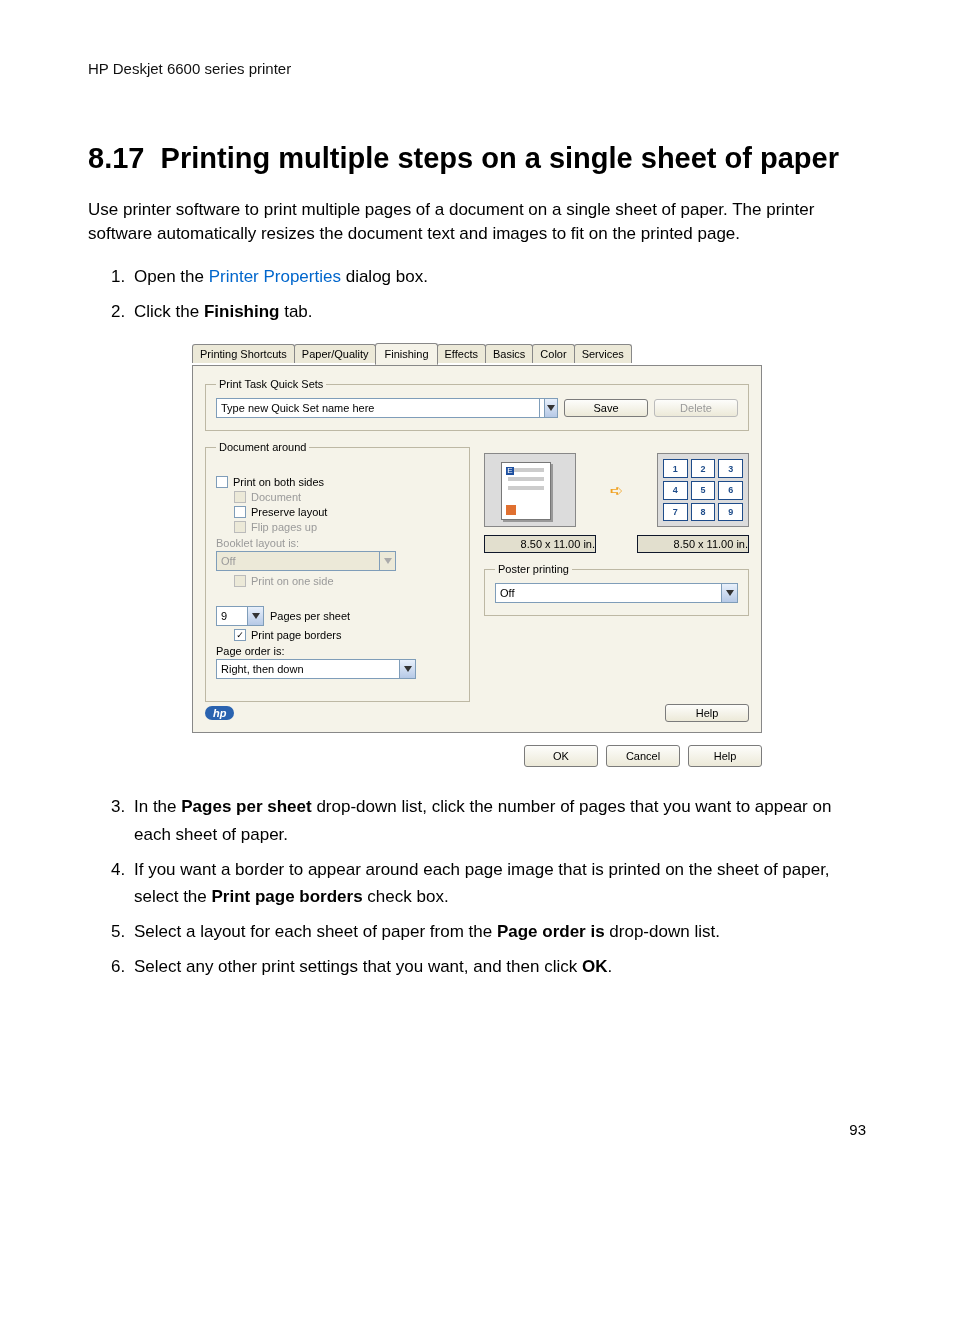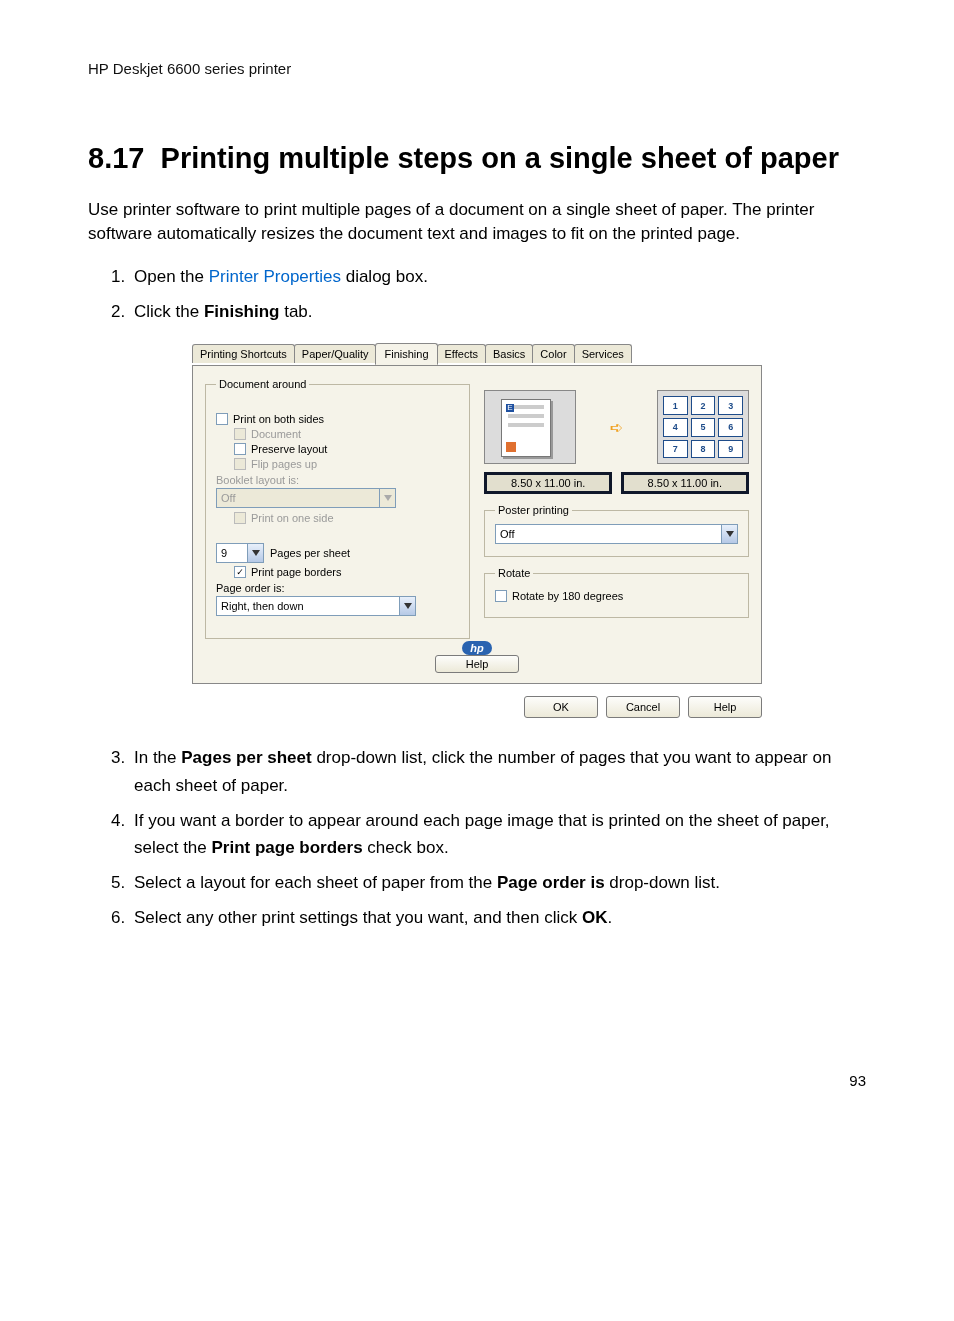--- a/index.html
+++ b/index.html
@@ -145,39 +145,39 @@
     display:grid; grid-template-columns:repeat(3,1fr); grid-template-rows:repeat(3,1fr); gap:3px;
   }
   .thumb-grid .cell {
     background:#fff; border:1px solid #1e4c8a;
     display:flex; align-items:center; justify-content:center;
     font-size:9px; color:#1e4c8a; font-weight:bold;
   }
   .arrow-icon { font-size:16px; color:#f0a020; }
   .dim-label {
     background:#e2dfce;
-    border:3px solid #0f172a;
-    padding:2px 24px;
+    border:1px solid #0f172a;
+    padding:2px 0;
     font-size:11px;
     display:inline-block;
     min-width:112px;
     text-align:right;
   }
   .preview-row { display:flex; align-items:center; justify-content:space-between; gap:8px; }
   .hp-badge {
     display:inline-block;
     background:#2a63b0;
     color:#fff;
     border-radius:10px;
     padding:1px 8px;
     font-style:italic;
     font-size:11px;
     font-weight:bold;
   }
-  .footer-row { display:flex; align-items:center; justify-content:space-between; margin-top:2px;flex-direction:column;}
+  .footer-row { display:flex; align-items:center; justify-content:space-between; margin-top:2px;}
   .dialog-footer {
     display:flex; justify-content:flex-end; gap:8px;
     margin-top:12px;
   }
   .dlgbtn {
     background: linear-gradient(#fdfdfb,#ece9d8);
     border:1px solid #7b7b7b;
     border-radius:3px;
     font-size:11px;
     width:74px; height:22px;
@@ -210,20 +210,37 @@
       <div class="tab">Printing Shortcuts</div>
       <div class="tab">Paper/Quality</div>
       <div class="tab active">Finishing</div>
       <div class="tab">Effects</div>
       <div class="tab">Basics</div>
       <div class="tab">Color</div>
       <div class="tab">Services</div>
     </div>
     <div class="tab-body">
 
+      <fieldset class="group">
+        <legend>Print Task Quick Sets</legend>
+        <div class="row">
+          <div style="flex:1; display:flex;">
+            <input class="input-sunken" style="flex: 1 1 0%;" value="Type new Quick Set name here">
+            <div class="select" style="width:18px; border-left:none;">
+                <div class="caret">
+                  <svg viewBox="0 0 8 6">
+                    <polygon points="0,0 8,0 4,6" fill="#333"></polygon>
+                  </svg>
+                </div>
+              </div>
+          </div>
+          <div class="btn" style="width:84px;">Save</div>
+          <div class="btn disabled" style="width:84px;">Delete</div>
+        </div>
+      </fieldset>
 
       <div class="two-col">
         <div class="col">
           <fieldset class="group" style="height:100%;">
             <legend>Document around</legend>
 
             <div style="height:12px;"></div>
             <div class="chk">
               <span class="chkbox"></span>
                 <span>Print on both sides</span>
@@ -318,27 +335,20 @@
             <div class="select" style="width:100%;">
               <span>Off</span>
               <div class="caret">
                   <svg viewBox="0 0 8 6">
                     <polygon points="0,0 8,0 4,6" fill="#333"></polygon>
                   </svg>
                 </div>
             </div>
           </fieldset>
 
-          <fieldset class="group" style="margin-top:8px;">
-            <legend>Rotate</legend>
-            <div class="chk">
-              <span class="chkbox"></span>
-                <span>Rotate by 180 degrees</span>
-            </div>
-          </fieldset>
         </div>
       </div>
 
       <div class="footer-row">
         <span class="hp-badge">hp</span>
         <div class="btn" style="width:84px;">Help</div>
       </div>
     </div>
 
     <div class="dialog-footer">

